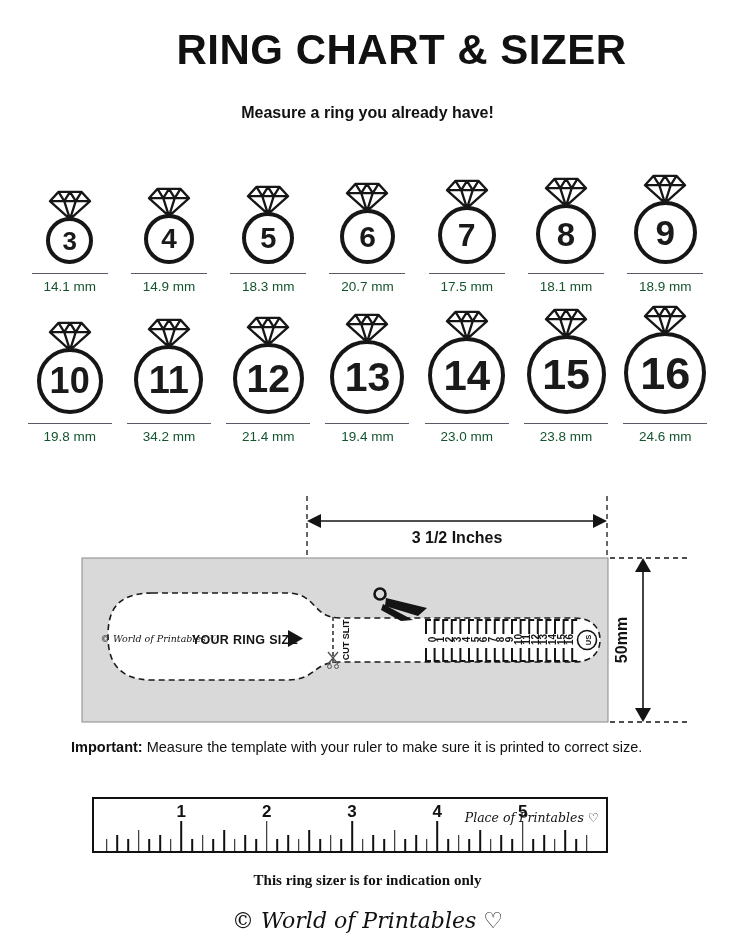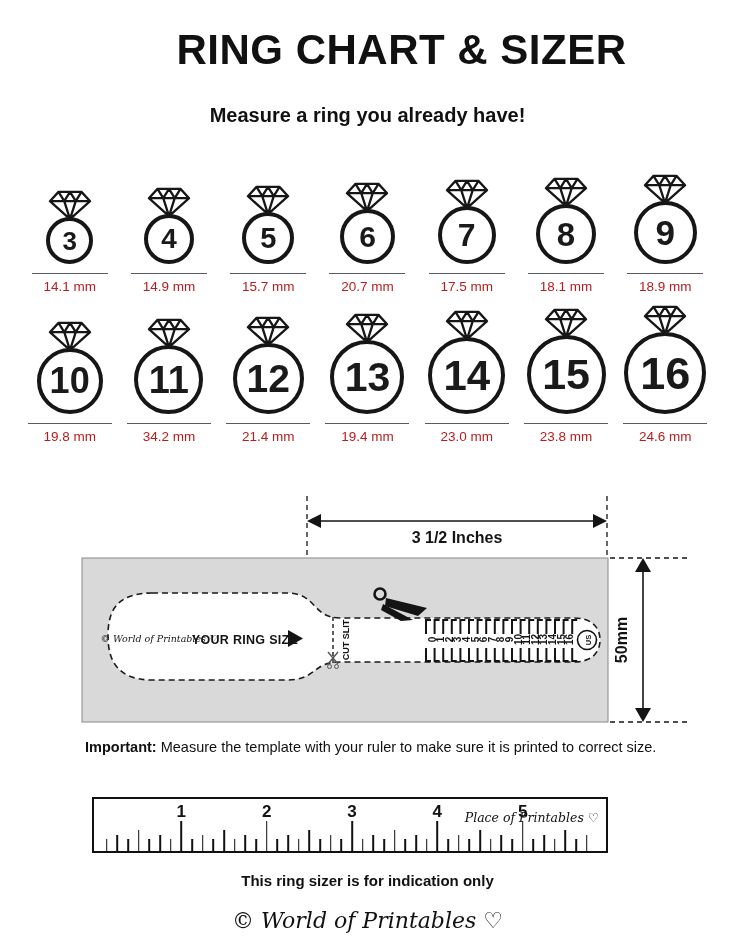--- a/index.html
+++ b/index.html
@@ -1,41 +1,41 @@
 <!DOCTYPE html>
 <html><head>
 <meta charset="utf-8">
 <style>
   html,body{margin:0;padding:0;background:#fff;}
   .page{position:relative;width:735px;height:951px;background:#fff;overflow:hidden;
         font-family:"Liberation Sans",sans-serif;color:#111;}
   .abs{position:absolute;}
   .center{left:0;width:735px;text-align:center;}
   .page-title{top:26px;font-size:42px;font-weight:700;letter-spacing:.5px;padding-left:34px;}
-  .intro-bold{top:104px;font-size:20px;font-weight:700;}
+  .intro-bold{top:104px;font-size:16px;font-weight:700;}
   .intro-text{top:123px;font-size:15px;}
   .ring-row{position:absolute;left:20px;width:695px;display:flex;align-items:flex-end;}
   .ring-row.r0{top:160px;height:134px;}
   .ring-row.r1{top:298px;height:146px;}
   .ring-col{flex:1;display:flex;flex-direction:column;align-items:center;justify-content:flex-end;}
   .diamond{margin-bottom:-5px;z-index:2;}
   .band-circle{box-sizing:border-box;border-style:solid;border-color:#161616;border-radius:50%;
                display:flex;align-items:center;justify-content:center;background:#fff;
                font-weight:600;color:#1a1a1a;line-height:1;}
   .ring-underline{height:1px;background:#5a5a66;margin-top:9px;}
-  .ring-mm{font-size:13.5px;color:#b91c1c;margin-top:5px;}
+  .ring-mm{font-size:13.5px;color:#14532d;margin-top:5px;}
   .fig{top:490px;left:0;}
-  .important-line{top:739px;left:85px;font-size:14.5px;}
+  .important-line{top:739px;left:71px;font-size:14.5px;}
   .important-line b{font-weight:700;}
   .ruler{top:797px;left:92px;width:516px;height:56px;border:2px solid #111;box-sizing:border-box;background:#fff;}
   .ruler-num{position:absolute;top:3px;font-size:17px;font-weight:600;transform:translateX(-50%);}
   .ruler-tick{position:absolute;bottom:0;width:1.6px;background:#111;transform:translateX(-50%);}
   .ruler-brand{position:absolute;top:11px;right:7px;font-size:12.5px;font-style:italic;
                font-family:"DejaVu Serif",serif;}
-  .footer-bold{top:872px;font-size:15px;font-weight:700;}
+  .footer-bold{top:872px;font-size:15px;font-weight:700;font-family:Liberation Serif, serif;}
   .footer-text{top:891px;font-size:15px;}
   .brand-logo{top:908px;font-size:22px;font-style:italic;font-family:"DejaVu Serif",serif;}
   svg text{font-family:"Liberation Sans",sans-serif;fill:#141414;}
   .script-text{font-family:"DejaVu Serif",serif;font-style:italic;}
 </style>
 </head>
 <body>
 
 <div class="page">
 
@@ -64,21 +64,21 @@
         <div class="ring-mm">14.9 mm</div>
       </div>
       <div class="ring-col">
         <svg class="diamond" width="46" height="33" viewBox="0 0 64 46">
           <path d="M16 4 L48 4 L60 17 L32 42 L4 17 Z M4 17 H60 M16 4 L24 17 L32 4 L40 17 L48 4 M24 17 L32 42 M40 17 L32 42" fill="none" stroke="#161616" stroke-width="3.2" stroke-linejoin="round"></path>
         </svg>
         <div class="band-circle" style="width:52px;height:52px;border-width:4.2px;font-size:29px;">
           <span>5</span>
         </div>
         <div class="ring-underline" style="width:76px;"></div>
-        <div class="ring-mm">15.7 mm</div>
+        <div class="ring-mm">18.3 mm</div>
       </div>
       <div class="ring-col">
         <svg class="diamond" width="46" height="33" viewBox="0 0 64 46">
           <path d="M16 4 L48 4 L60 17 L32 42 L4 17 Z M4 17 H60 M16 4 L24 17 L32 4 L40 17 L48 4 M24 17 L32 42 M40 17 L32 42" fill="none" stroke="#161616" stroke-width="3.2" stroke-linejoin="round"></path>
         </svg>
         <div class="band-circle" style="width:55px;height:55px;border-width:4.2px;font-size:30px;">
           <span>6</span>
         </div>
         <div class="ring-underline" style="width:76px;"></div>
         <div class="ring-mm">20.7 mm</div>

